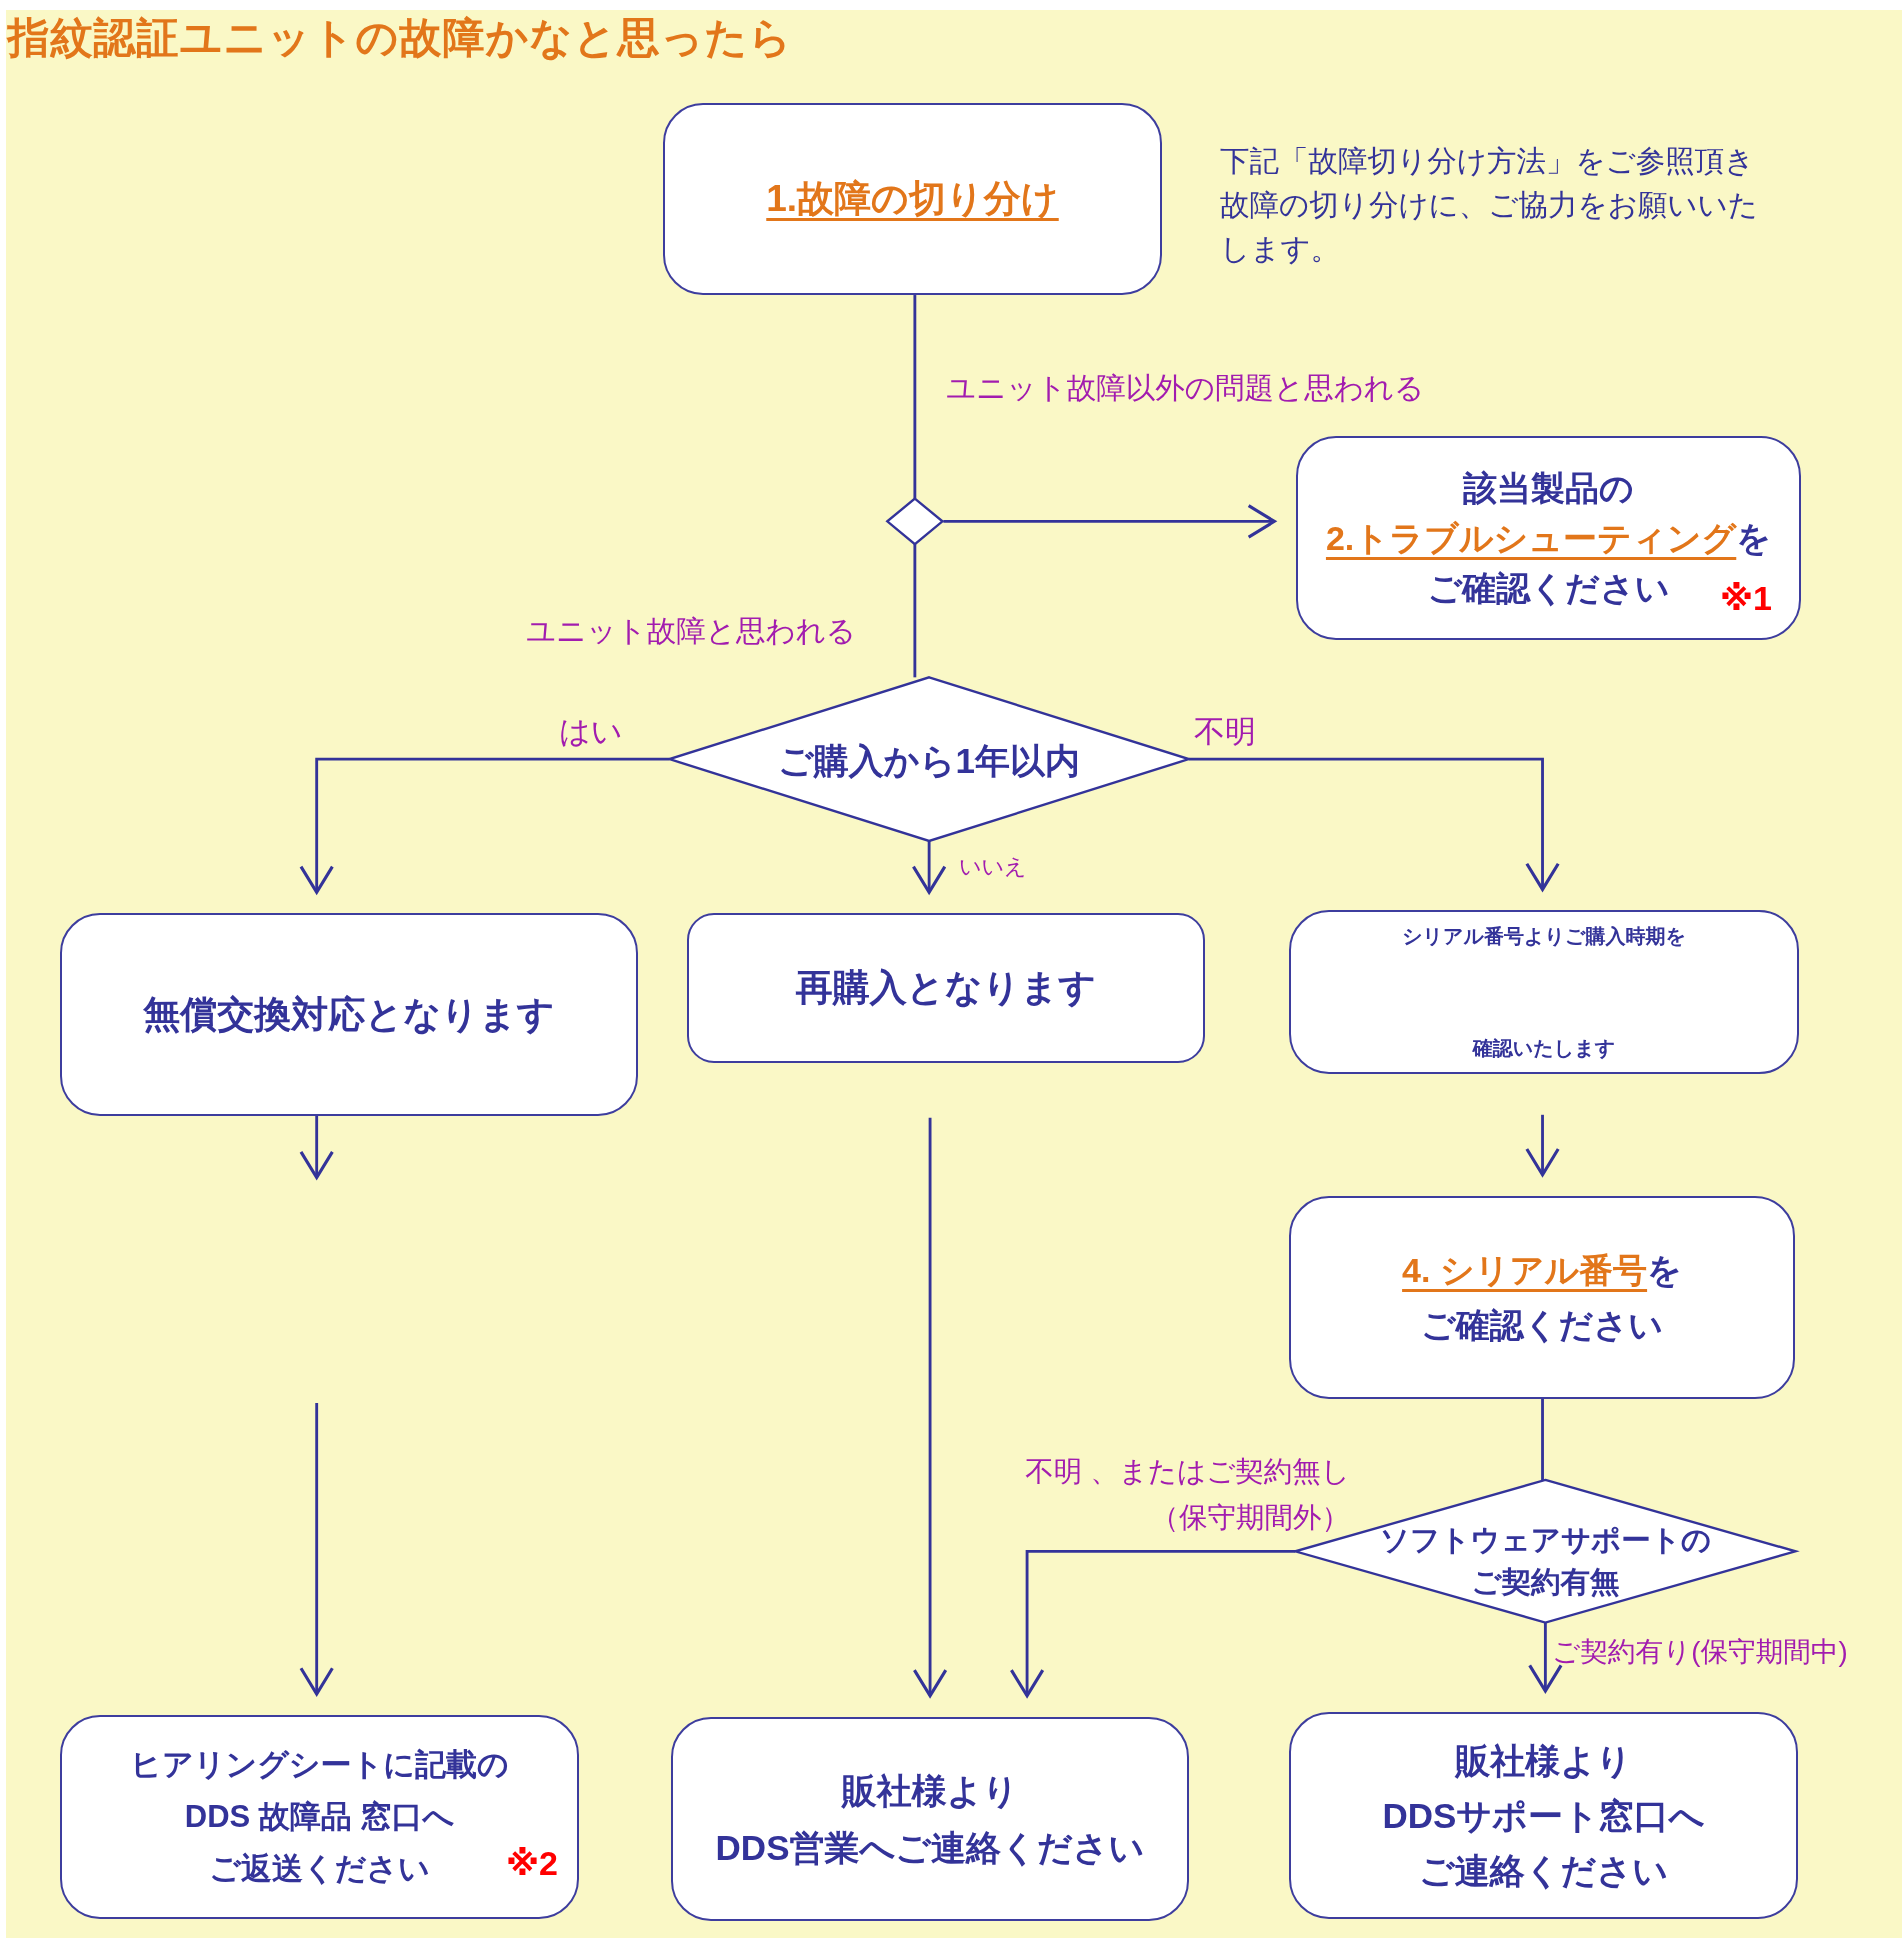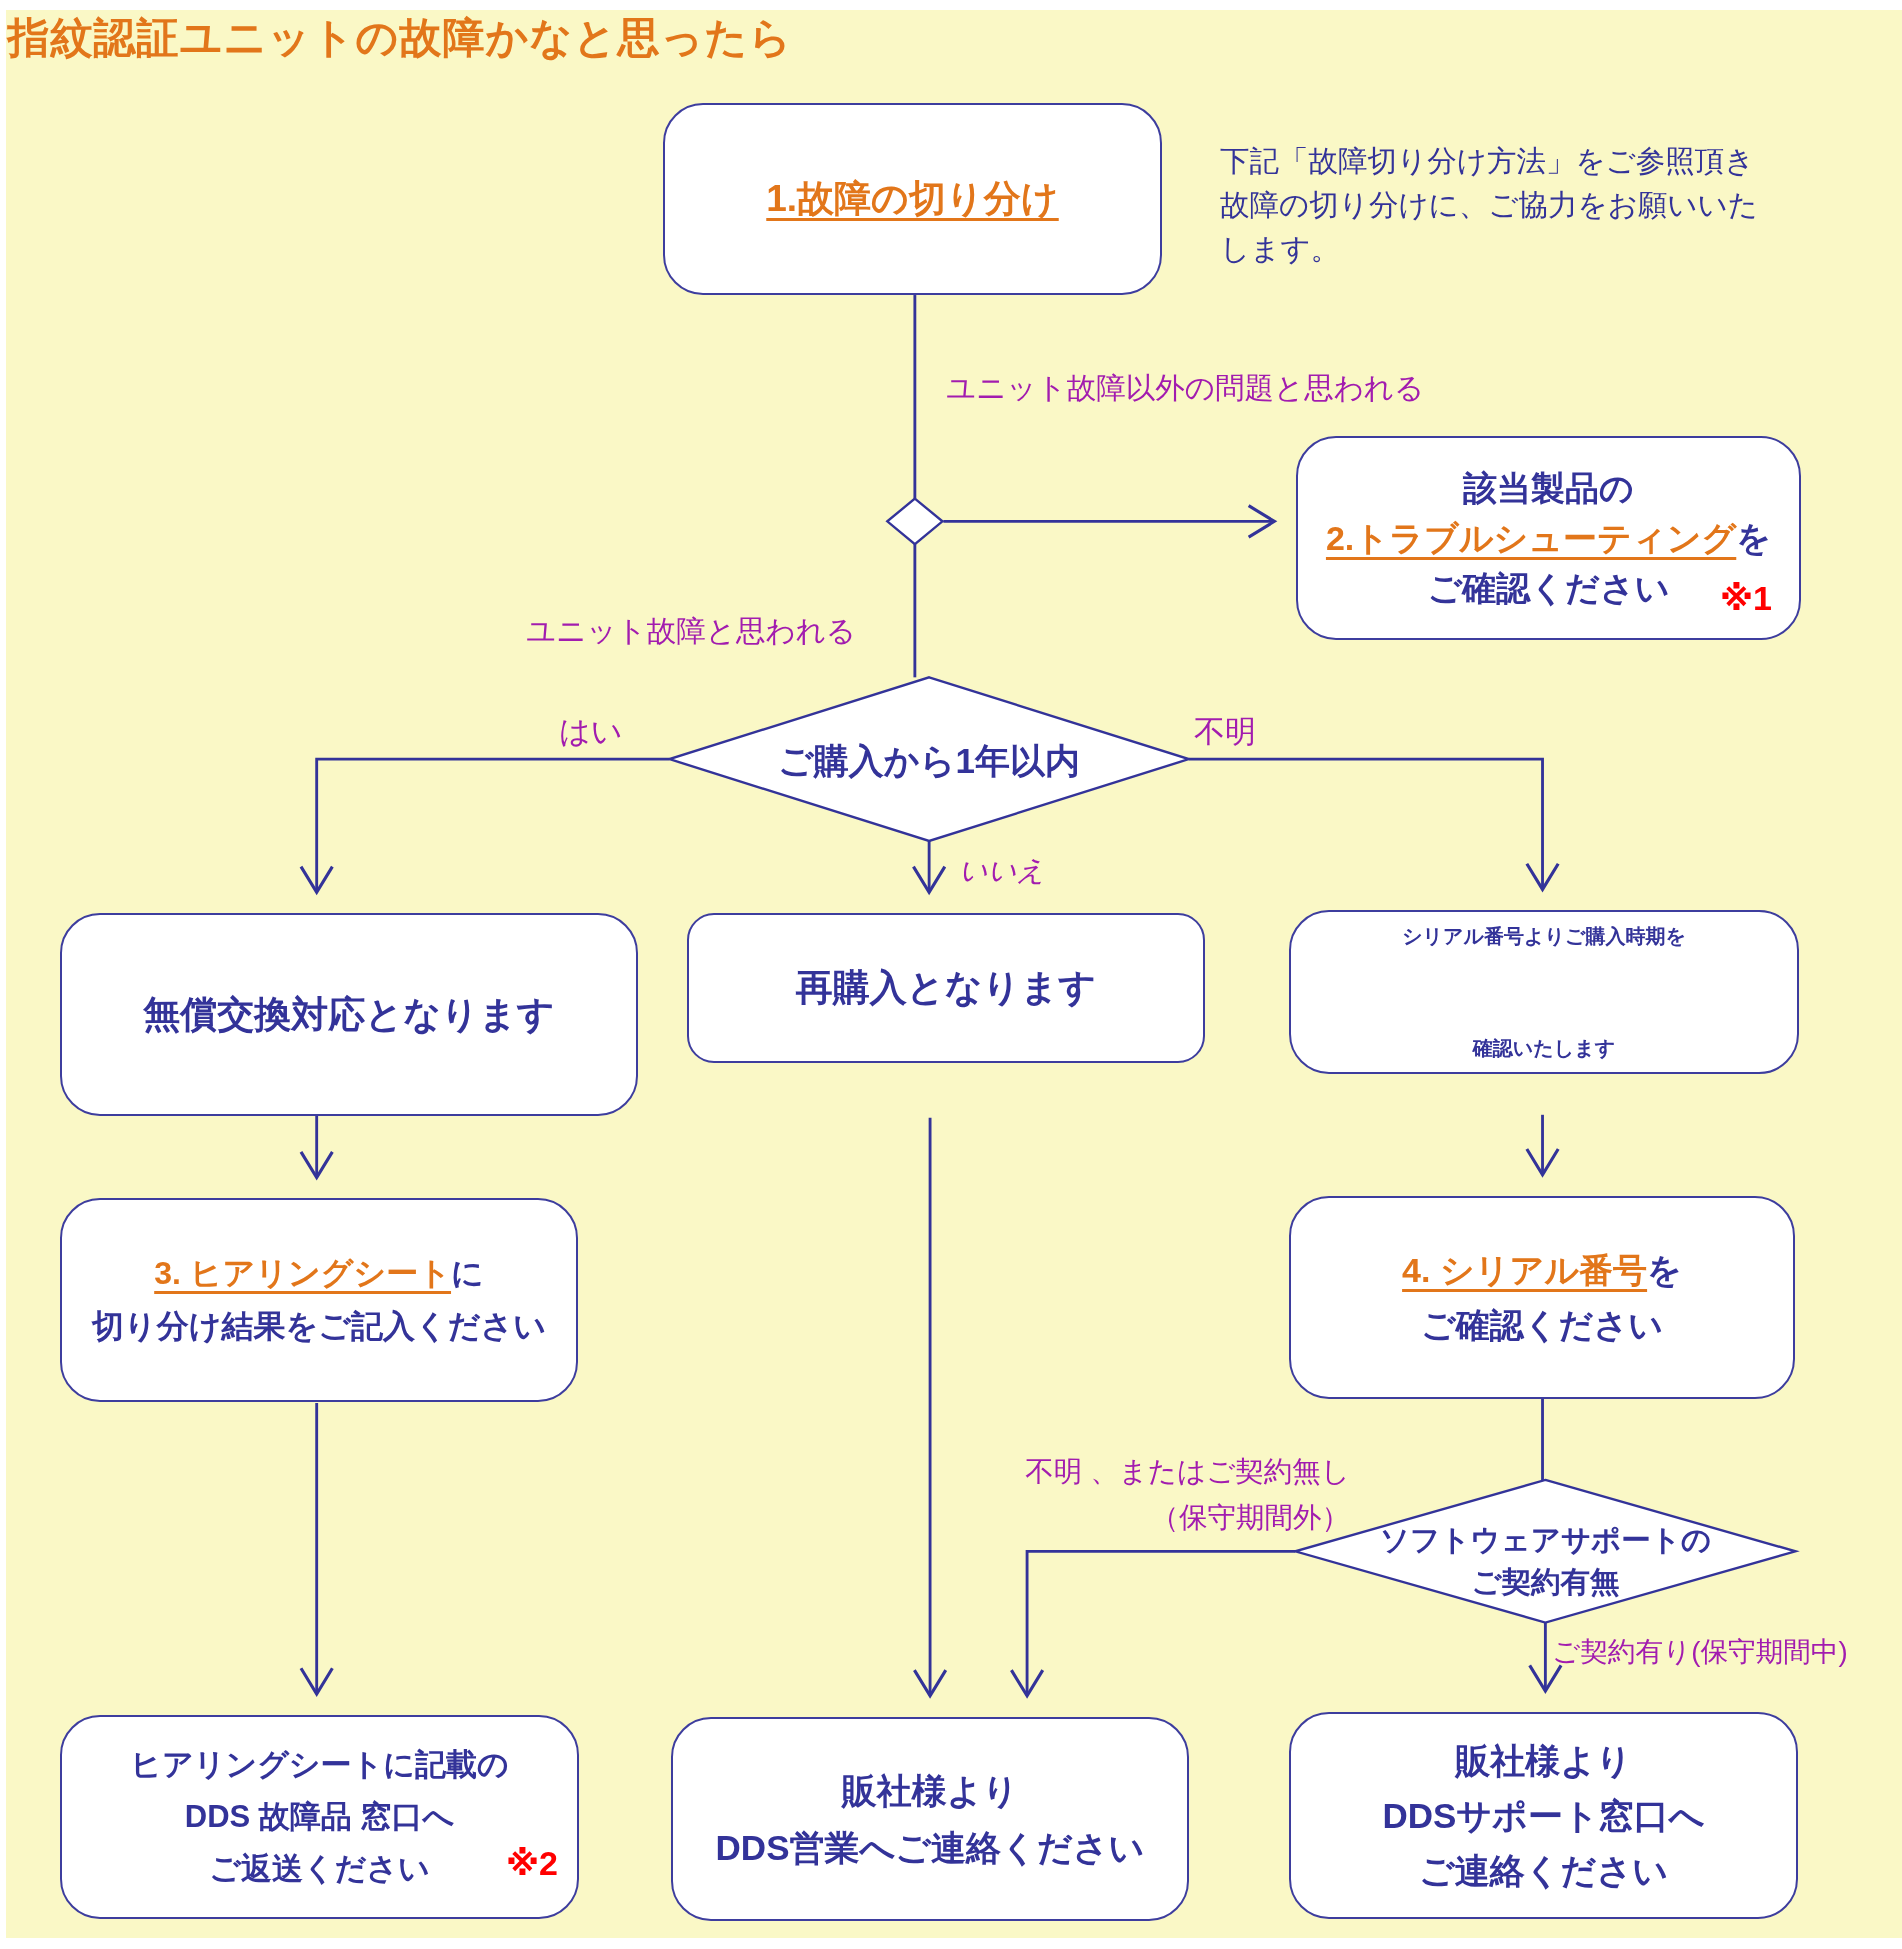--- a/index.html
+++ b/index.html
@@ -142,26 +142,20 @@
 
   <div class="node" style="left:687px;top:913px;width:518px;height:150px;font-size:37px;border-radius:27px;">
     <div class="ln">再購入となります</div>
   </div>
 
   <div class="node" style="left:1289px;top:910px;width:510px;height:164px;font-size:20px;line-height:48px;justify-content:space-between;">
     <div class="ln">シリアル番号よりご購入時期を</div>
     <div class="ln">確認いたします</div>
   </div>
 
-  <div class="node" style="left:60px;top:1198px;width:518px;height:204px;font-size:32px;line-height:53px;">
-    <div class="ln">
-      <span class="link">3. ヒアリングシート</span><span>に</span>
-    </div>
-    <div class="ln">切り分け結果をご記入ください</div>
-  </div>
 
   <div class="node" style="left:1289px;top:1196px;width:506px;height:203px;font-size:34px;line-height:55px;">
     <div class="ln">
       <span class="link">4. シリアル番号</span><span>を</span>
     </div>
     <div class="ln">ご確認ください</div>
   </div>
 
   <div class="node" style="left:60px;top:1715px;width:519px;height:204px;font-size:31px;line-height:52px;">
     <div class="ln">ヒアリングシートに記載の</div>
@@ -185,21 +179,21 @@
 
   <div class="dtext" style="left:1298px;top:1519px;width:495px;font-size:29.5px;line-height:42px;">
     <div>ソフトウェアサポートの</div>
     <div>ご契約有無</div>
   </div>
 
   <div class="edge-label" style="left:946px;top:369px;font-size:29.5px;">ユニット故障以外の問題と思われる</div>
   <div class="edge-label" style="left:526px;top:612px;font-size:29.5px;">ユニット故障と思われる</div>
   <div class="edge-label" style="left:559px;top:711px;font-size:31px;">はい</div>
   <div class="edge-label" style="left:1194px;top:711px;font-size:31px;">不明</div>
-  <div class="edge-label" style="left:959px;top:852px;font-size:28px;font-style:italic;">いいえ</div>
+  <div class="edge-label" style="left:959px;top:852px;font-size:22px;">いいえ</div>
   <div class="edge-label" style="left:932px;top:1448px;width:418px;text-align:right;font-size:28.5px;line-height:46px;">
     <div>不明 、またはご契約無し</div>
     <div>（保守期間外）</div>
   </div>
   <div class="edge-label" style="left:1552px;top:1633px;font-size:27.6px;">ご契約有り(保守期間中)</div>
 
 </div>
 
 
 </body></html>

